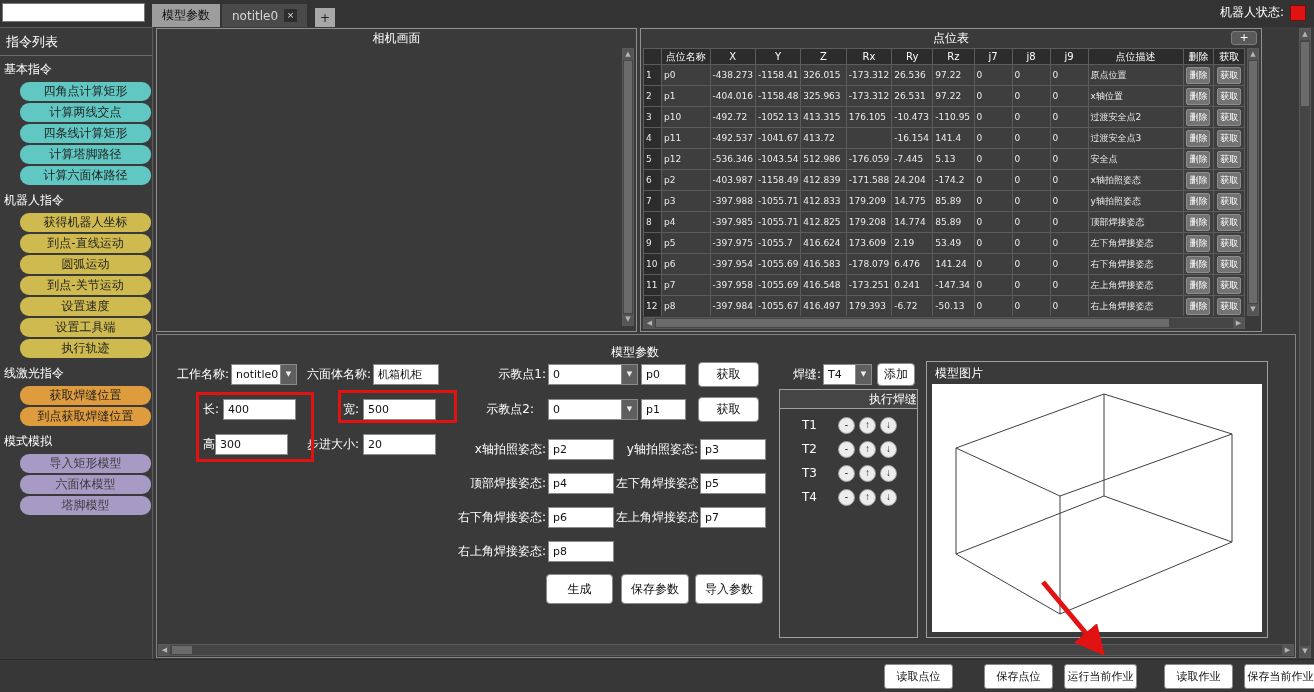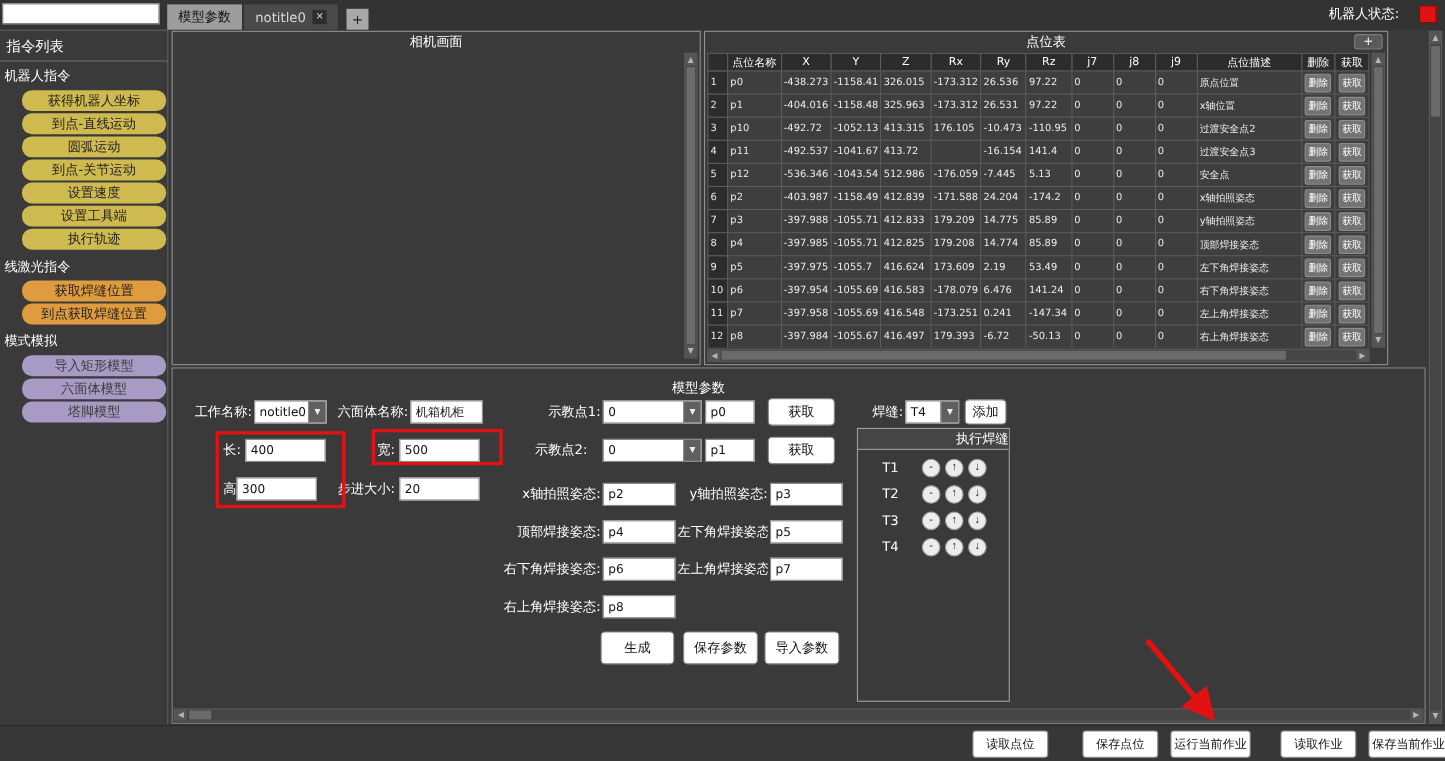--- a/index.html
+++ b/index.html
@@ -7,21 +7,21 @@
   body{background:#3a3a3a;font-family:"DejaVu Sans","Liberation Sans",sans-serif;color:#fff;position:relative}
 
   
   .topbar{position:absolute;left:0;top:0;width:1314px;height:27px;background:#333}
   .cmd-input{position:absolute;left:2px;top:3px;width:143px;height:19px;background:#fff;border:1px solid #777}
   .tabs{position:absolute;left:152px;top:4px;height:23px;display:flex;align-items:flex-end;gap:2px}
   .tab{height:23px;padding:0 10px;font-size:12px;background:#9d9d9d;color:#111;display:flex;align-items:center;gap:6px;cursor:pointer}
   .tab.dark{background:#4a4a4a;color:#d8d8d8}
   .tab-close{width:13px;height:13px;background:#2d2d2d;color:#ddd;font-size:9px;line-height:13px;text-align:center}
   .tab.add{background:#a8a8a8;padding:0;width:20px;height:19px;justify-content:center;margin-left:6px;color:#222}
-  .robot-status{position:absolute;right:8px;top:4px;display:flex;align-items:center;gap:18px;font-size:12px}
+  .robot-status{position:absolute;right:8px;top:4px;display:flex;align-items:center;gap:6px;font-size:12px}
   .status-square{width:16px;height:16px;background:#e01212;border:1px solid #7a0c0c;display:inline-block}
 
   
   .sidebar{position:absolute;left:0;top:27px;width:153px;height:632px;border-right:1px solid #5c5c5c;border-top:1px solid #5c5c5c;background:#3a3a3a}
   .sidebar-title{font-size:13px;padding:5px 6px 4px;border-bottom:1px solid #6a6a6a}
   .group-label{font-size:12px;padding:5px 4px 2px}
   .side-btn{width:131px;margin:2px 1px 2px 20px;height:19px;line-height:19px;border-radius:9px;text-align:center;font-size:12px;color:#1f1f1f;cursor:pointer;overflow:hidden;white-space:nowrap}
   .c-basic{background:#60c7c2}
   .c-robot{background:#cfba50}
   .c-laser{background:#df9c3e}
@@ -121,20 +121,31 @@
   </div>
   <div class="robot-status">
     <span>机器人状态:</span>
     <span class="status-square"></span>
   </div>
 </div>
 
 <div class="sidebar">
   <div class="sidebar-title">指令列表</div>
 
+  <div>
+    <div class="group-label">基本指令</div>
+    <div>
+
+    <div class="side-btn c-basic">四角点计算矩形</div>
+        <div class="side-btn c-basic">计算两线交点</div>
+        <div class="side-btn c-basic">四条线计算矩形</div>
+        <div class="side-btn c-basic">计算塔脚路径</div>
+        <div class="side-btn c-basic">计算六面体路径</div>
+      </div>
+  </div>
 
   <div>
     <div class="group-label">机器人指令</div>
     <div>
 
     <div class="side-btn c-robot">获得机器人坐标</div>
         <div class="side-btn c-robot">到点-直线运动</div>
         <div class="side-btn c-robot">圆弧运动</div>
         <div class="side-btn c-robot">到点-关节运动</div>
         <div class="side-btn c-robot">设置速度</div>
@@ -592,20 +603,41 @@
 
         <div class="weld-row">
           <div class="weld-label">T4</div>
           <button class="circle-btn">-</button>
           <button class="circle-btn">↑</button>
           <button class="circle-btn">↓</button>
         </div>
       </div>
   </div>
 
+  <div class="model-panel">
+    <div class="model-title">模型图片</div>
+    <div class="model-canvas">
+      <svg viewBox="0 0 330 248" width="330" height="248">
+        <g stroke="#3f3f3f" stroke-width="1" fill="none">
+          <line x1="172" y1="10" x2="24" y2="64"></line>
+          <line x1="24" y1="64" x2="128" y2="112"></line>
+          <line x1="128" y1="112" x2="300" y2="50"></line>
+          <line x1="300" y1="50" x2="172" y2="10"></line>
+          <line x1="172" y1="10" x2="172" y2="112"></line>
+          <line x1="24" y1="64" x2="24" y2="170"></line>
+          <line x1="128" y1="112" x2="128" y2="230"></line>
+          <line x1="300" y1="50" x2="300" y2="158"></line>
+          <line x1="172" y1="112" x2="24" y2="170"></line>
+          <line x1="24" y1="170" x2="128" y2="230"></line>
+          <line x1="128" y1="230" x2="300" y2="158"></line>
+          <line x1="300" y1="158" x2="172" y2="112"></line>
+        </g>
+      </svg>
+    </div>
+  </div>
 
   <div class="hscroll lower-hscroll">
     <div class="sb-arrow-h sb-left">◀</div>
     <div class="sb-thumb-h"></div>
     <div class="sb-arrow-h sb-right">▶</div>
   </div>
 </div>
 
 <div class="vscroll page-vscroll">
   <div class="sb-arrow">▲</div>

